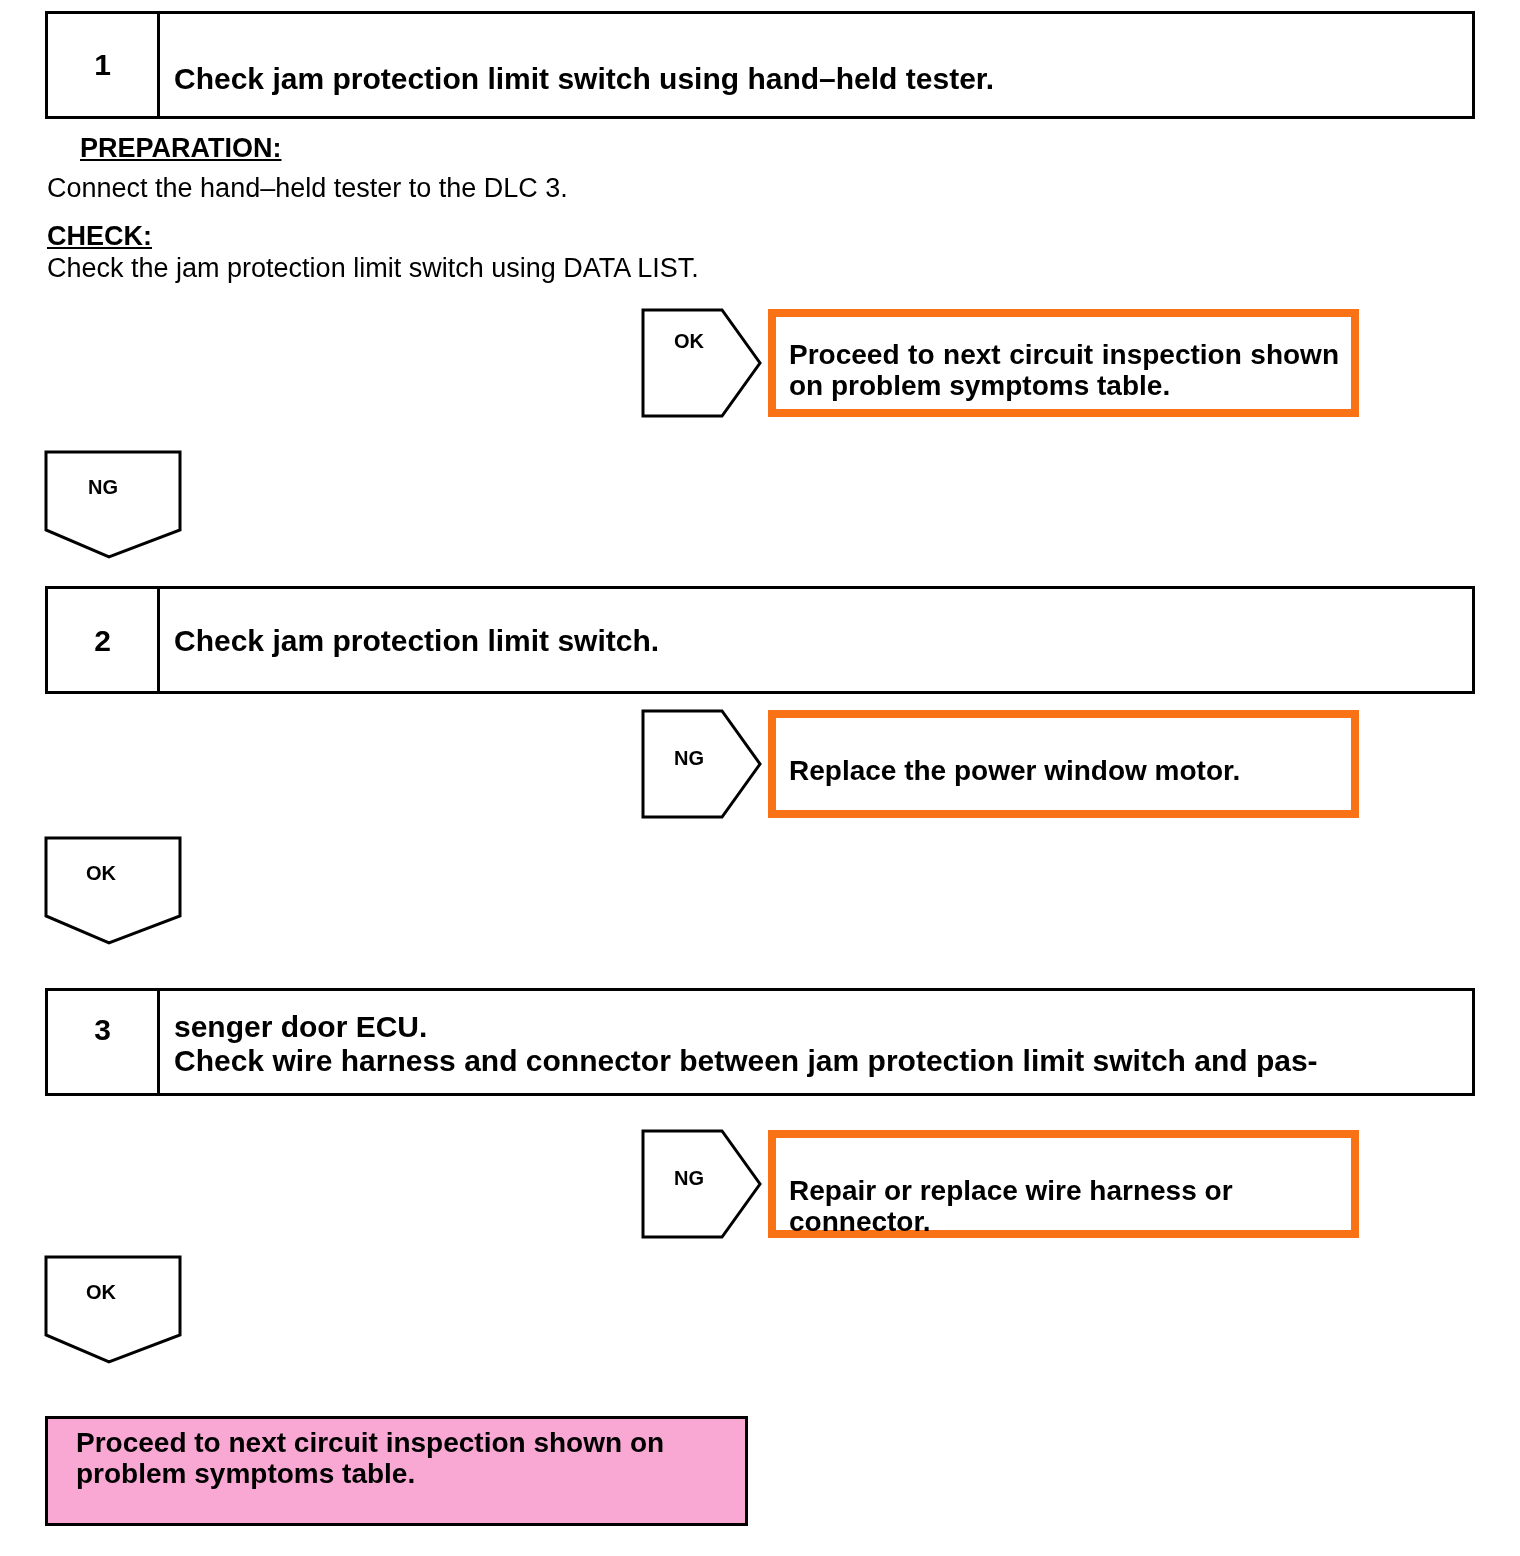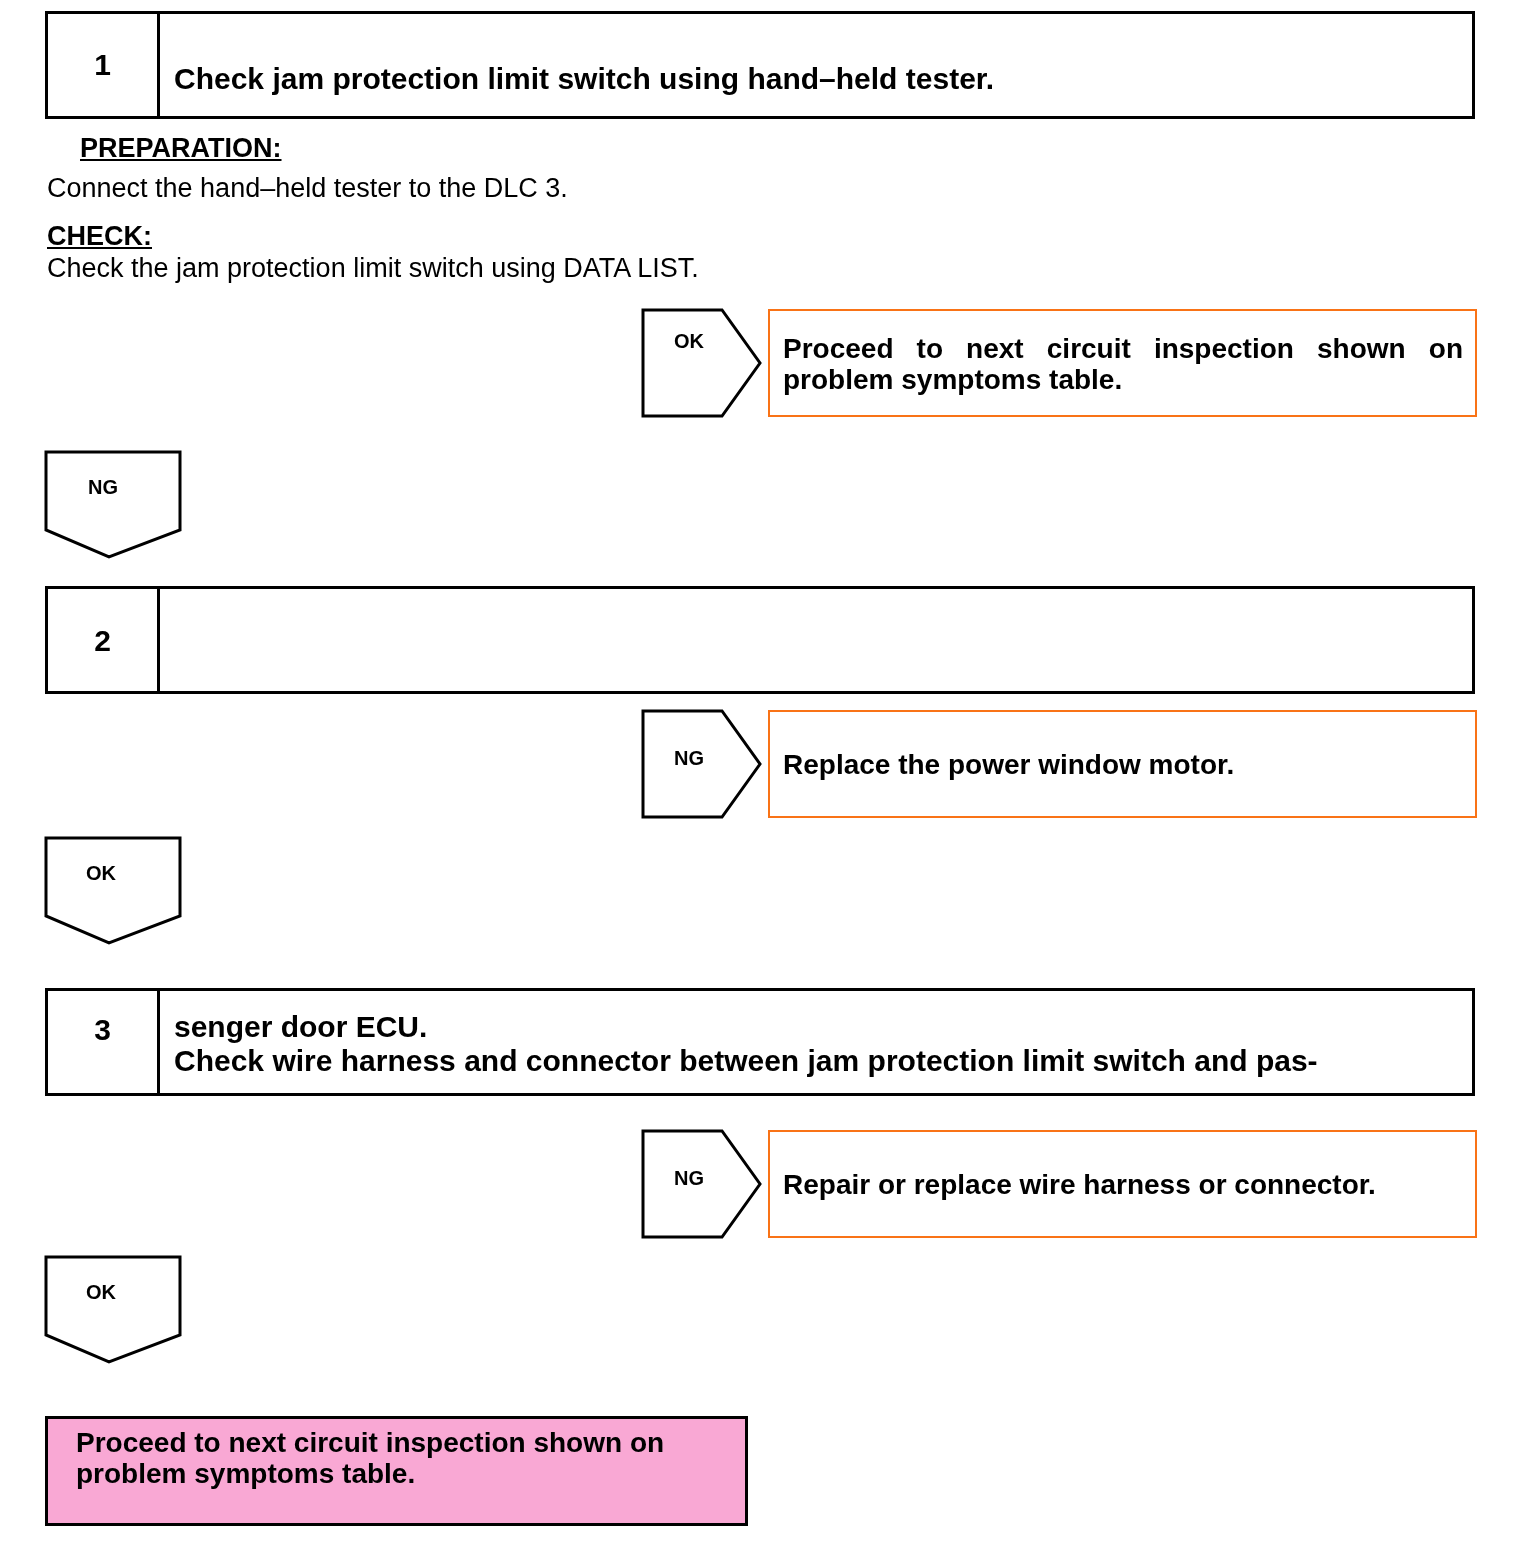--- a/index.html
+++ b/index.html
@@ -5,21 +5,21 @@
   html, body { margin: 0; padding: 0; background: #ffffff; }
   body { width: 1520px; height: 1556px; position: relative; overflow: hidden;
          font-family: "Liberation Sans", sans-serif; color: #000; }
   .abs { position: absolute; }
   .step-box { position: absolute; left: 45px; width: 1430px; border: 3px solid #000; box-sizing: border-box; background: #fff; }
   .step-num { position: absolute; left: 0; top: 0; bottom: 0; width: 112px; border-right: 3px solid #000;
               font-weight: bold; font-size: 30px; text-align: center; box-sizing: border-box; }
   .step-title { position: absolute; left: 126px; right: 18px; font-weight: bold; font-size: 30px; line-height: 34px; }
   .label { font-weight: bold; font-size: 27px; text-decoration: underline; }
   .body-text { font-size: 27px; }
-  .result-box { position: absolute; left: 768px; width: 709px; height: 108px; border: 2px solid #f97316; box-sizing: border-box; background:#fff; }
+  .result-box { position: absolute; left: 768px; width: 591px; height: 108px; border: 8px solid #f97316; box-sizing: border-box; background:#fff; }
   .result-text { position: absolute; left: 13px; right: 12px; font-weight: bold; font-size: 28px; line-height: 31px; }
   .justify { text-align: justify; text-align-last: left; }
   .arrow-right { position: absolute; left: 641px; width: 122px; height: 110px; }
   .arrow-right svg, .arrow-down svg { position: absolute; left: 0; top: 0; }
   .arrow-label { position: absolute; font-weight: bold; font-size: 20px; }
   .arrow-down { position: absolute; left: 44px; width: 138px; height: 110px; }
   .final-box { position: absolute; left: 45px; top: 1416px; width: 703px; height: 110px; border: 3px solid #000; box-sizing: border-box; background:#f9a8d4; }
 </style>
 </head>
 <body>
@@ -50,20 +50,21 @@
   <svg width="138" height="110">
     <polygon points="2,2 136,2 136,80 65,107 2,80" fill="#fff" stroke="#000" stroke-width="3"></polygon>
   </svg>
   <span class="arrow-label" style="left:44px; top:26px;">NG</span>
 </div>
 
 <div class="step-box" style="top:586px; height:108px;">
   <div class="step-num">
     <span style="position:absolute;left:0;right:0;top:35px;">2</span>
   </div>
+  <div class="step-title" style="top:35px;">Check jam protection limit switch.</div>
 </div>
 
 <div class="arrow-right" style="top:709px;">
   <svg width="122" height="110">
     <polygon points="2,2 81,2 119,55 81,108 2,108" fill="#fff" stroke="#000" stroke-width="3"></polygon>
   </svg>
   <span class="arrow-label" style="left:33px; top:38px;">NG</span>
 </div>
 <div class="result-box" style="top:710px;">
   <div class="result-text" style="top:37px;">Replace the power window motor.</div>

